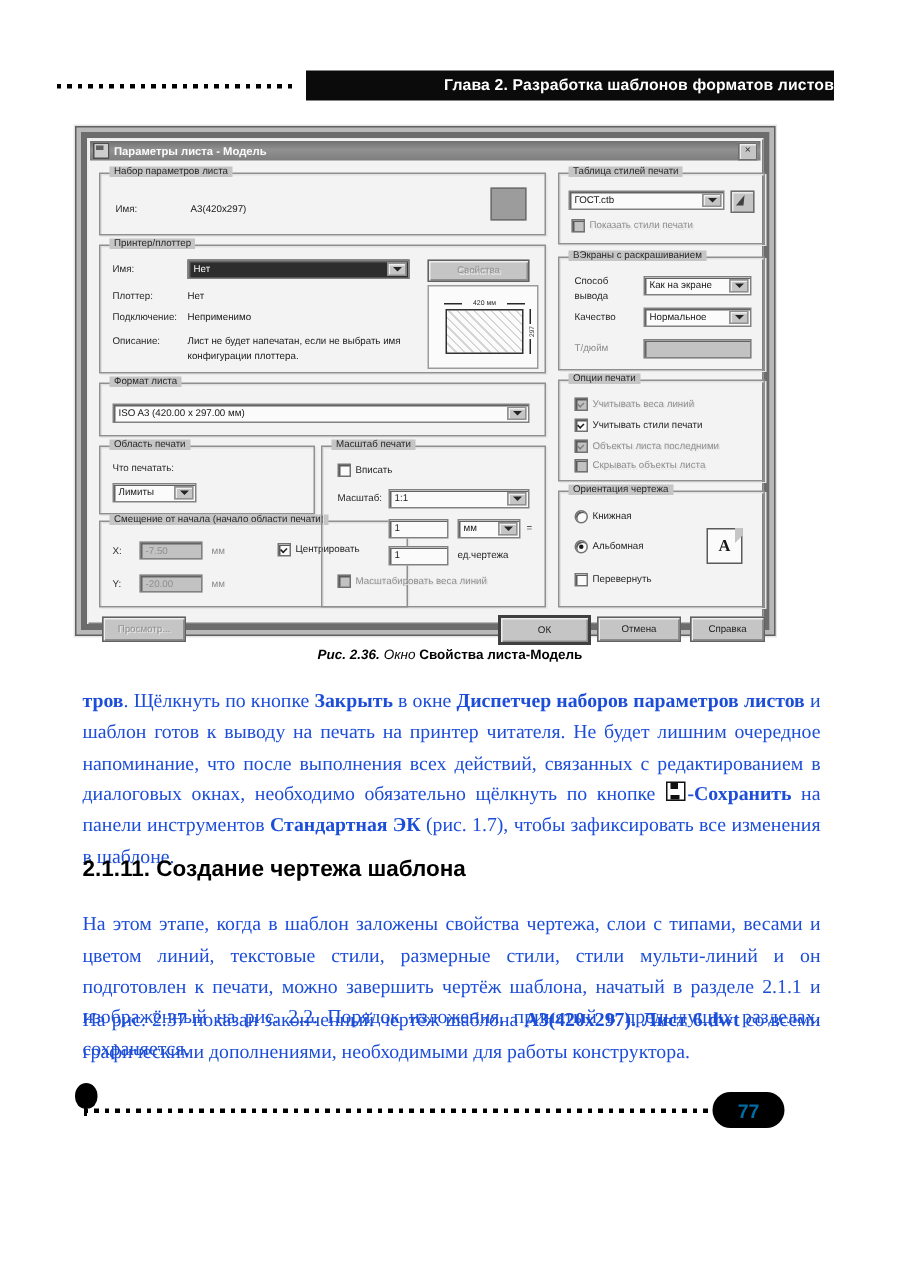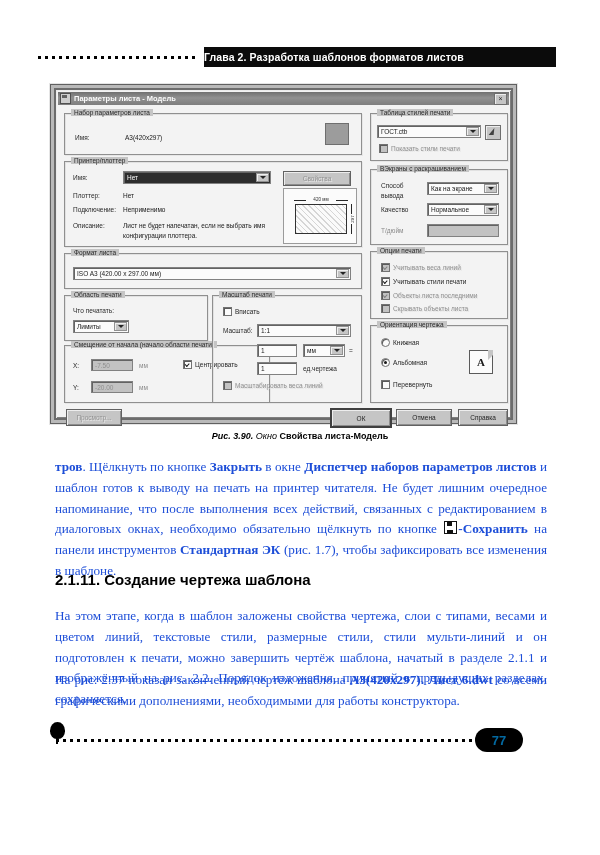--- a/index.html
+++ b/index.html
@@ -10,39 +10,39 @@
   }
   
   .runhead{
     position:absolute;left:0;top:47px;width:600px;height:22px;
   }
   .runhead-bar{
     position:absolute;left:204px;top:0;width:352px;height:20px;
     background:#0b0b0b;
   }
   .runhead-bar span{
-    display:block;width:100%;text-align:left;line-height:20px;
+    display:block;width:100%;text-align:right;line-height:20px;
     color:#fff;font-family:"Liberation Sans",sans-serif;
     font-weight:bold;font-size:10.5px;letter-spacing:.1px;
   }
   .runhead-dots{
     position:absolute;left:38px;top:9px;width:160px;height:3px;
     background-image:repeating-linear-gradient(to right,#000 0 3px,transparent 3px 7px);
   }
   
   .figure{
     position:absolute;left:50px;top:84px;width:465px;height:338px;
     background:#b9b9b9;
     border:1px solid #5c5c5c;
     box-shadow:0 0 0 1px #e8e8e8;
     filter:grayscale(1) contrast(.93) brightness(1.02);
   }
   .dlg{
     position:absolute;left:3px;top:3px;right:3px;bottom:3px;
-    background:#fef9c3;border:2px solid #ef4444;
+    background:#fef9c3;border:4px solid #ef4444;
     box-shadow:inset 1px 1px 0 #efefef, inset -1px -1px 0 #7d7d7d;
     padding-left:25px;
   }
   .titlebar{
     position:absolute;left:2px;top:2px;right:2px;height:13px;
     background:linear-gradient(to bottom,#6d6d6d,#8f8f8f 45%,#7b7b7b);
     display:flex;align-items:center;
   }
   .titlebar .tb-ico{
     width:9px;height:9px;margin:0 3px 0 2px;background:#cfcfcf;
@@ -421,21 +421,21 @@
       <div class="btn dis" style="left:6px;top:302px;width:54px;height:15px;">Просмотр...</div>
       <div class="btn def" style="left:270px;top:301px;width:58px;height:16px;">ОК</div>
       <div class="btn" style="left:336px;top:302px;width:54px;height:15px;">Отмена</div>
       <div class="btn" style="left:398px;top:302px;width:48px;height:15px;">Справка</div>
 
     </div>
   </div>
 </div>
 
 <div class="caption">
-  <span class="i">Рис. 3.90.</span>
+  <span class="i">Рис. 2.36.</span>
   <span class="r">Окно</span>
   <span class="b">Свойства листа-Модель</span>
 </div>
 
 <div class="txtcol p1"><b>тров</b><span>. Щёлкнуть по кнопке </span><b>Закрыть</b><span> в окне </span><b>Диспетчер наборов параметров листов</b><span> и шаблон готов к выводу на печать на принтер читателя. Не будет лишним очередное напоминание, что после выполнения всех действий, связанных с редактированием в диалоговых окнах, необходимо обязательно щёлкнуть по кнопке </span><span class="save-ico"></span><b>-Сохранить</b><span> на панели инструментов </span><b>Стандартная ЭК</b><span> (рис. 1.7), чтобы зафиксировать все изменения в шаблоне.</span></div>
 
 <div class="h2">2.1.11. Создание чертежа шаблона</div>
 
 <div class="txtcol p2">На этом этапе, когда в шаблон заложены свойства чертежа, слои с типами, весами и цветом линий, текстовые стили, размерные стили, стили мульти-линий и он подготовлен к печати, можно завершить чертёж шаблона, начатый в разделе 2.1.1 и изображённый на рис. 2.2. Порядок изложения, принятый в предыдущих разделах, сохраняется.</div>
 

